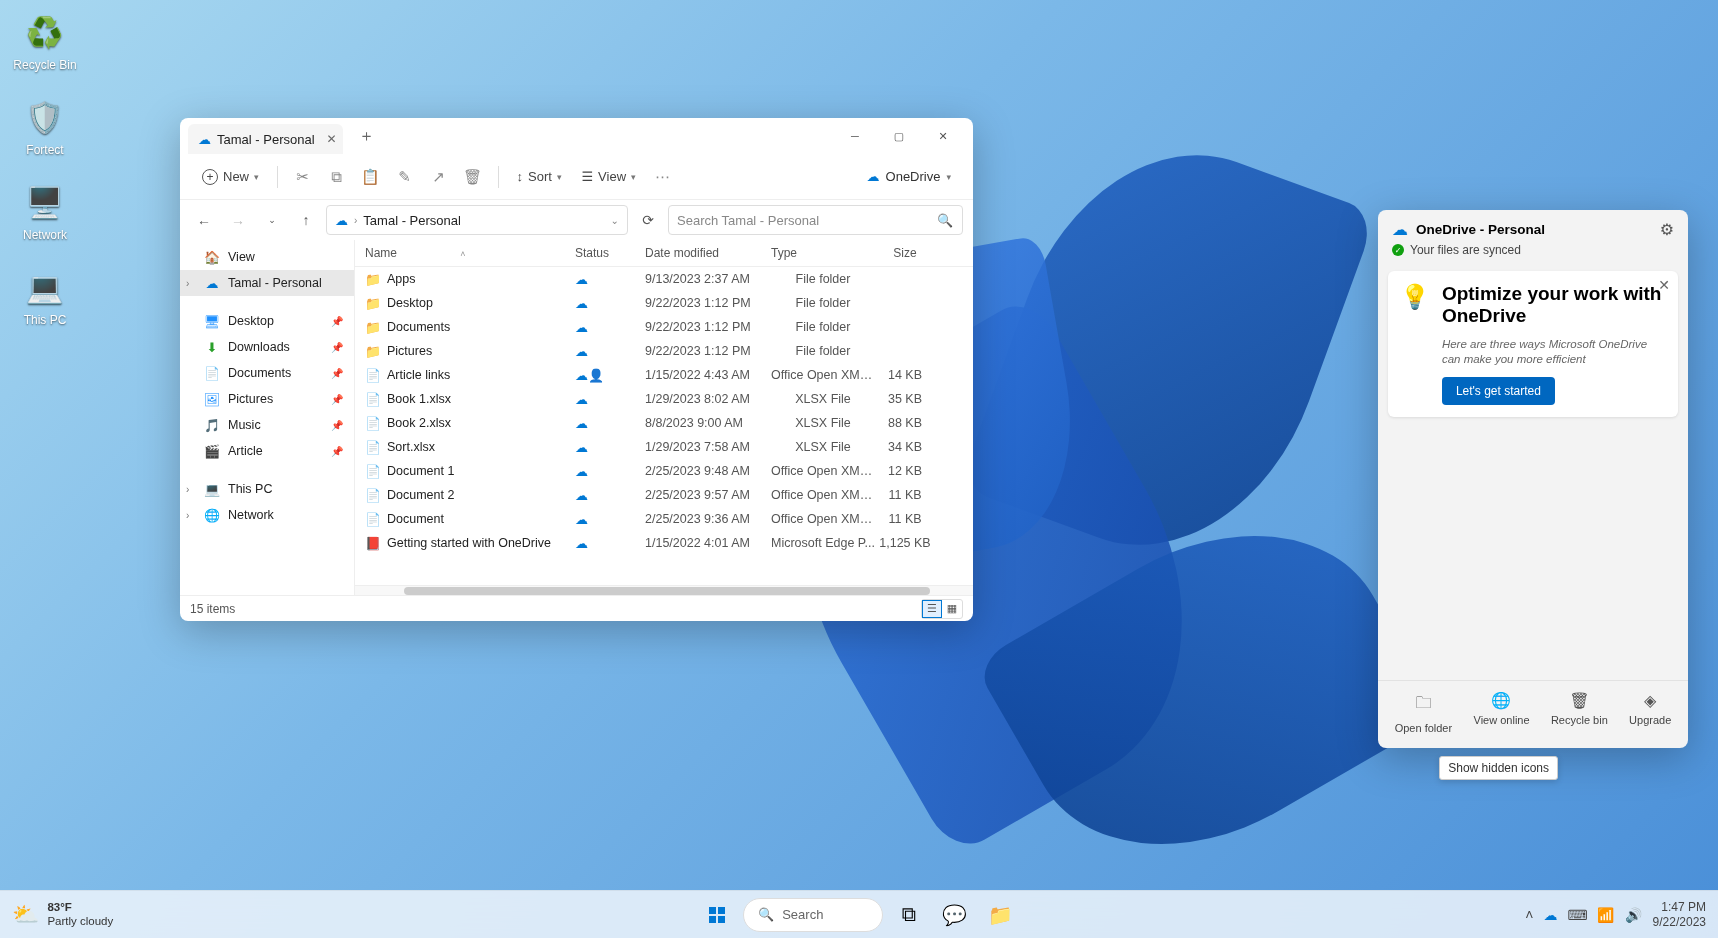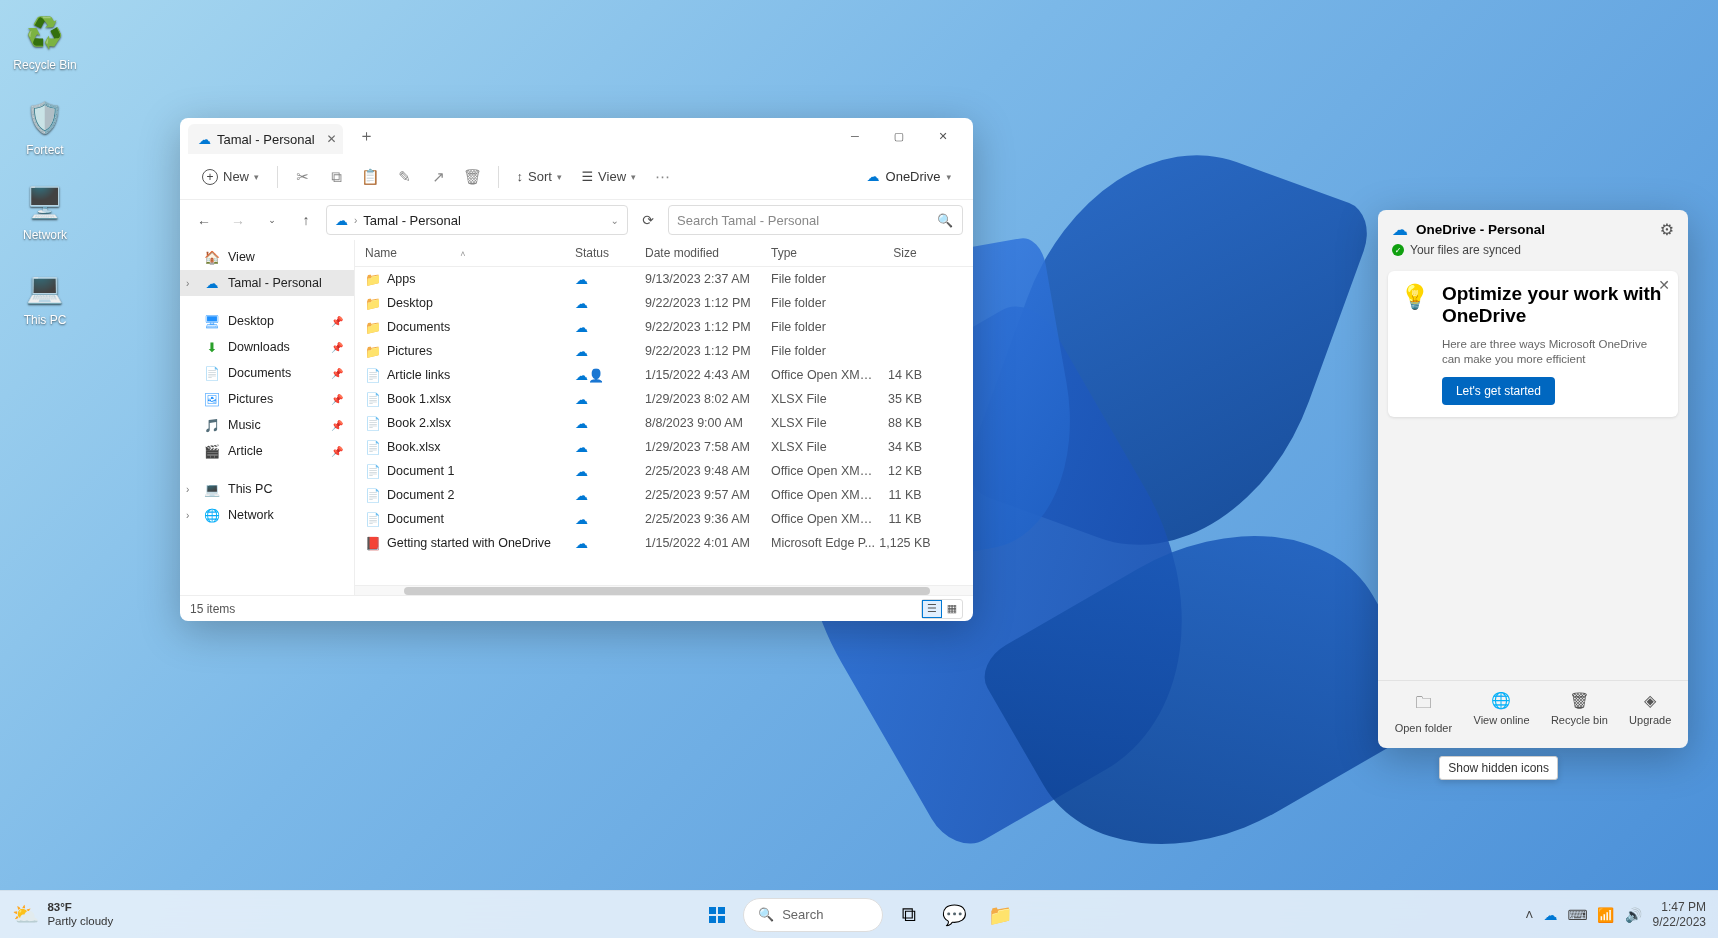--- a/index.html
+++ b/index.html
@@ -56,21 +56,21 @@
 .col-name { width: 210px; }
 .col-status { width: 70px; }
 .col-date { width: 126px; }
 .col-type { width: 104px; }
 .col-size { width: 60px; text-align: center; }
 .file-list { flex: 1; overflow-y: auto; }
 .file-row { display: flex; align-items: center; padding: 4px 10px; cursor: pointer; font-size: 12.5px; }
 .file-row .f-name { width: 210px; display: flex; align-items: center; gap: 6px; overflow: hidden; white-space: nowrap; }
 .file-row .f-status { width: 70px; color: #0078d4; font-size: 13px; }
 .file-row .f-date { width: 126px; color: #555; }
-.file-row .f-type { width: 104px; color: #555; overflow: hidden; white-space: nowrap; text-overflow: ellipsis; }
+.file-row .f-type { width: 104px; color: #555; overflow: hidden; white-space: nowrap; text-overflow: ellipsis; text-align: center; }
 .file-row .f-size { width: 60px; text-align: center; color: #555; }
 .file-ico { width: 16px; height: 16px; display: flex; align-items: center; justify-content: center; font-size: 13px; }
 .scrollbar-h { height: 10px; background: #f8f8f8; border-top: 1px solid #eee; }
 .scrollbar-h .thumb { width: 85%; height: 8px; background: #ccc; border-radius: 4px; margin: 1px 0 0 8%; }
 
 .status-bar { height: 26px; border-top: 1px solid #eee; display: flex; align-items: center; padding: 0 10px; font-size: 12px; color: #555; }
 .view-toggle { margin-left: auto; display: flex; border: 1px solid #ddd; border-radius: 3px; }
 .view-toggle div { width: 20px; height: 18px; display: flex; align-items: center; justify-content: center; cursor: pointer; font-size: 11px; }
 .view-toggle .vactive { background: #e0efff; border: 1px solid #0078d4; }
 
@@ -79,21 +79,21 @@
 .od-head { padding: 10px 14px 6px; }
 .od-title-row { display: flex; align-items: center; gap: 8px; }
 .od-gear { margin-left: auto; cursor: pointer; color: #555; }
 .od-sync { display: flex; align-items: center; gap: 6px; font-size: 12px; color: #444; margin-top: 4px; }
 .od-check { width: 12px; height: 12px; background: #10a010; border-radius: 50%; color: #fff; display: flex; align-items: center; justify-content: center; font-size: 8px; }
 .od-card { background: #fff; border-radius: 6px; margin: 8px 10px; padding: 12px; position: relative; box-shadow: 0 1px 3px rgba(0,0,0,0.1); }
 .od-card .cardclose { position: absolute; top: 6px; right: 8px; cursor: pointer; color: #666; font-size: 14px; }
 .od-card-body { display: flex; gap: 12px; }
 .od-bulb { font-size: 24px; }
 .od-card h3 { font-size: 19px; margin-bottom: 10px; }
-.od-card p { font-size: 11.5px; color: #666; line-height: 1.3; }
+.od-card p { font-size: 11.5px; color: #666; line-height: 1.3; font-style: italic; }
 .od-cta { margin-top: 10px; background: #0067c0; color: #fff; border: none; padding: 7px 14px; border-radius: 4px; font-size: 12px; cursor: pointer; }
 .od-footer { margin-top: auto; display: flex; justify-content: space-around; padding: 10px 6px 14px; border-top: 1px solid #e2e2e2; }
 .od-action { display: flex; flex-direction: column; align-items: center; gap: 4px; font-size: 11px; color: #444; cursor: pointer; }
 .od-action .aico { font-size: 16px; color: #555; }
 
 .tooltip { position: absolute; right: 160px; bottom: 158px; background: #fff; border: 1px solid #ccc; border-radius: 3px; padding: 4px 8px; font-size: 12px; color: #333; box-shadow: 0 2px 6px rgba(0,0,0,0.15); }
 
 
 .taskbar { position: absolute; bottom: 0; left: 0; right: 0; height: 48px; background: rgba(235,242,250,0.88); backdrop-filter: blur(20px); display: flex; align-items: center; padding: 0 12px; border-top: 1px solid rgba(0,0,0,0.05); }
 .weather { display: flex; align-items: center; gap: 8px; cursor: pointer; }
@@ -334,21 +334,21 @@
               <span>Book 2.xlsx</span>
             </div>
             <div class="f-status cloud-glyph">☁</div>
             <div class="f-date">8/8/2023 9:00 AM</div>
             <div class="f-type">XLSX File</div>
             <div class="f-size">88 KB</div>
           </div>
           <div class="file-row">
             <div class="f-name">
               <span class="file-ico">📄</span>
-              <span>Book.xlsx</span>
+              <span>Sort.xlsx</span>
             </div>
             <div class="f-status cloud-glyph">☁</div>
             <div class="f-date">1/29/2023 7:58 AM</div>
             <div class="f-type">XLSX File</div>
             <div class="f-size">34 KB</div>
           </div>
           <div class="file-row">
             <div class="f-name">
               <span class="file-ico">📄</span>
               <span>Document 1</span>

